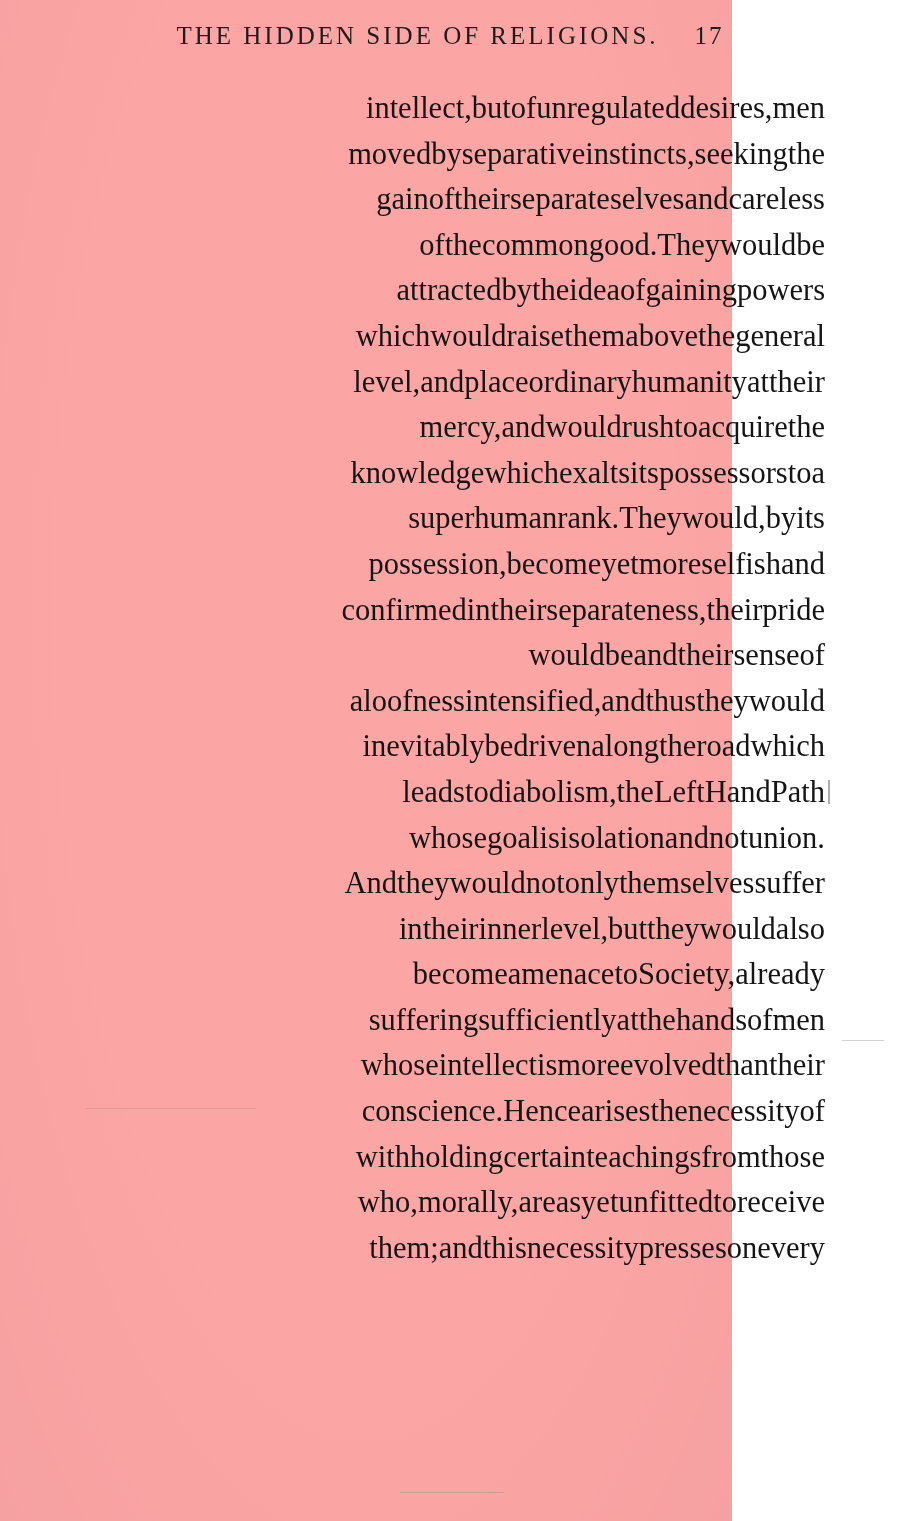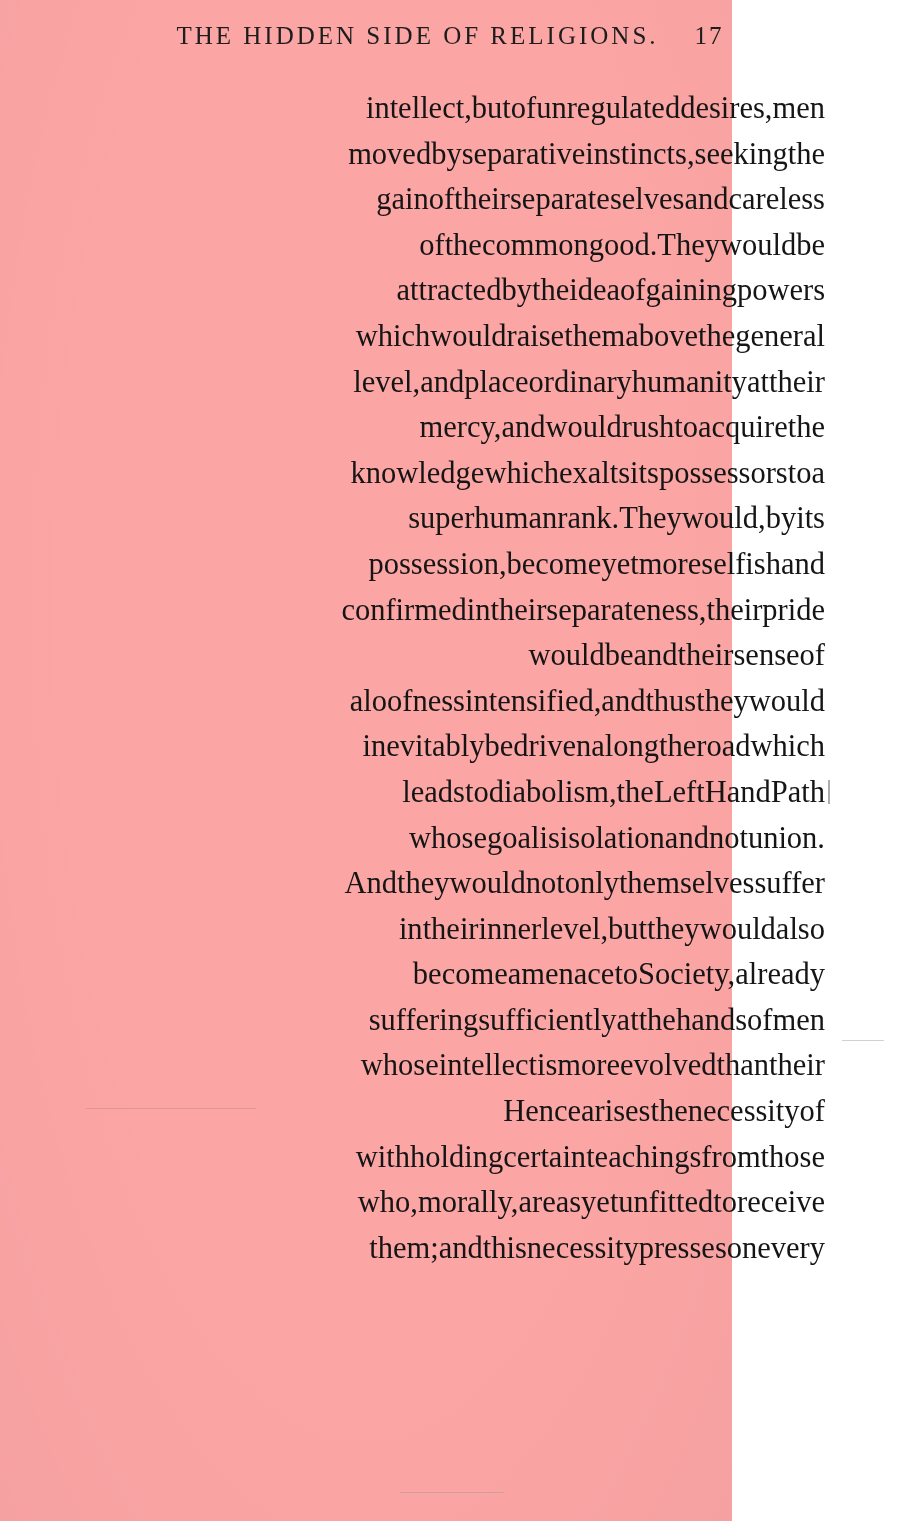--- a/index.html
+++ b/index.html
@@ -297,20 +297,21 @@
     <div class="body-line">
         <span>whose</span>
         <span>intellect</span>
         <span>is</span>
         <span>more</span>
         <span>evolved</span>
         <span>than</span>
         <span>their</span>
       </div>
     <div class="body-line">
+        <span>conscience.</span>
         <span>Hence</span>
         <span>arises</span>
         <span>the</span>
         <span>necessity</span>
         <span>of</span>
       </div>
     <div class="body-line">
         <span>withholding</span>
         <span>certain</span>
         <span>teachings</span>

